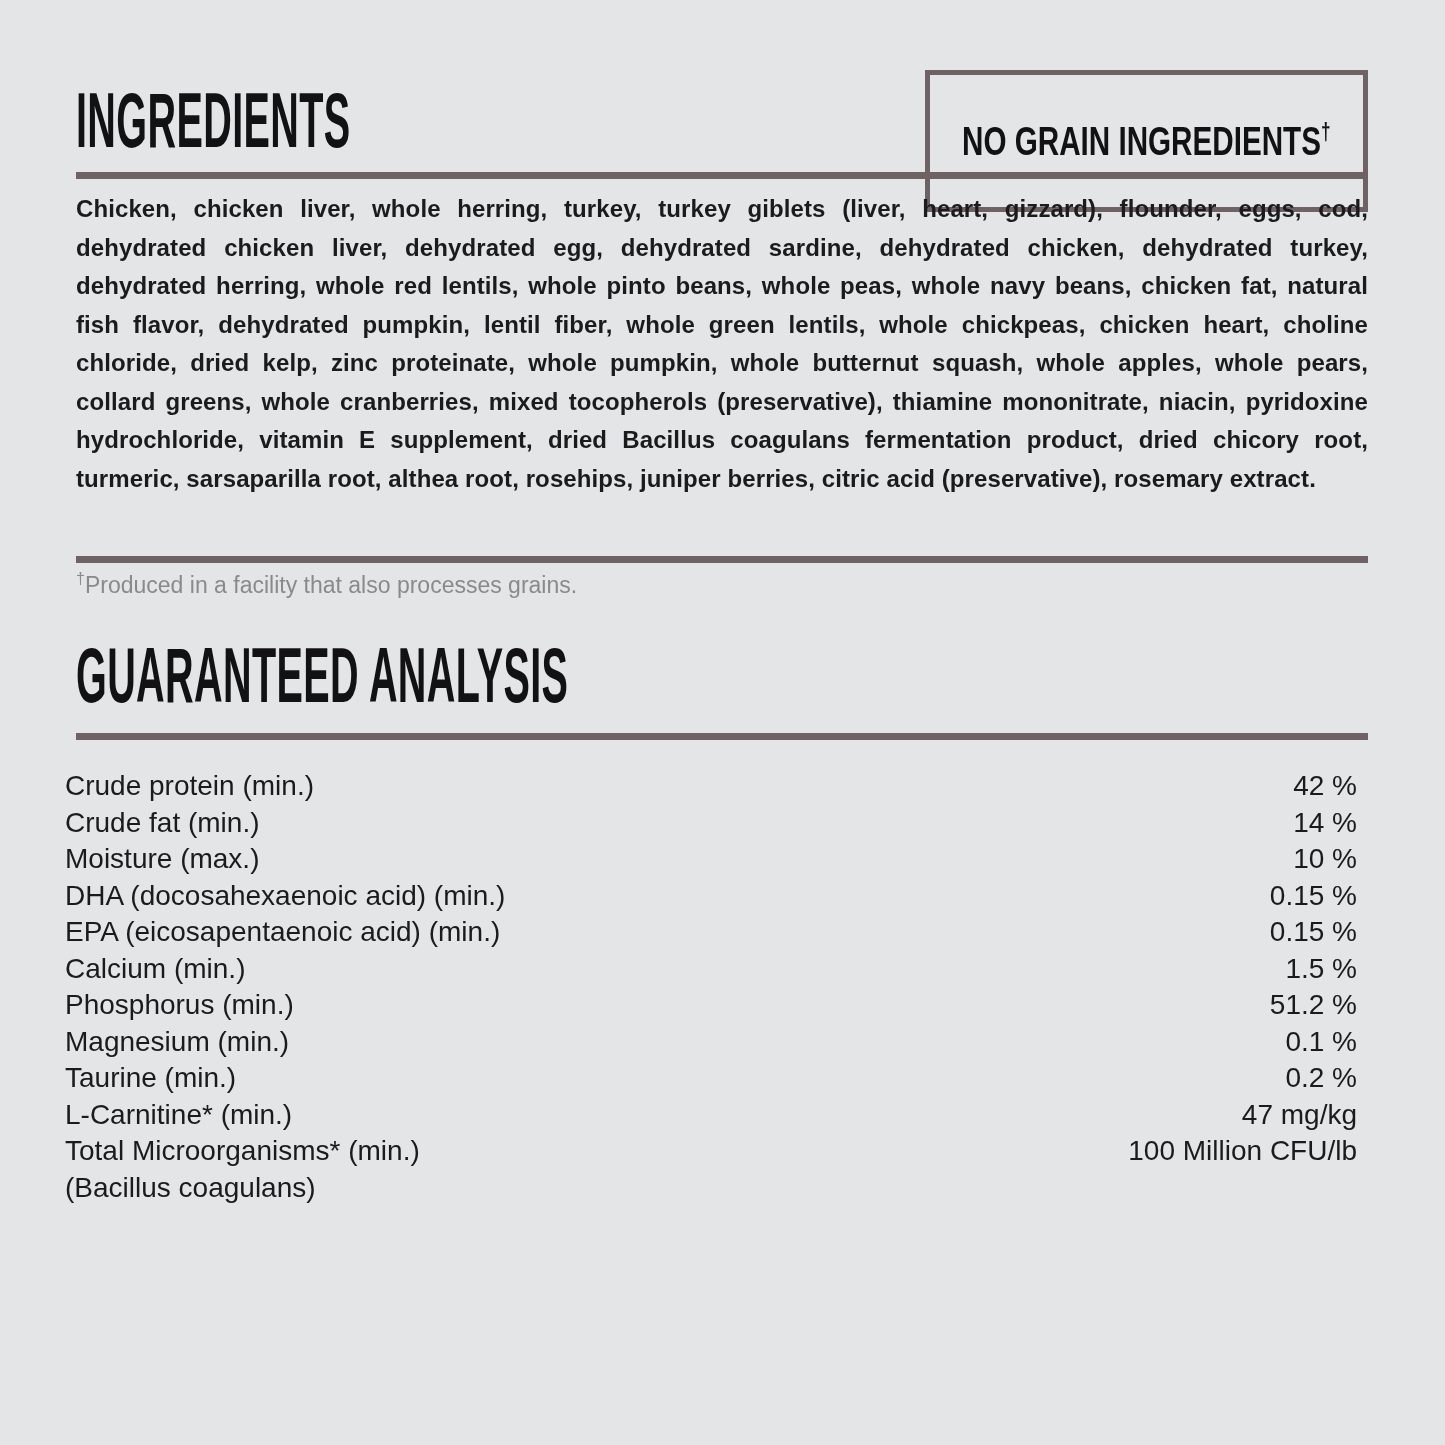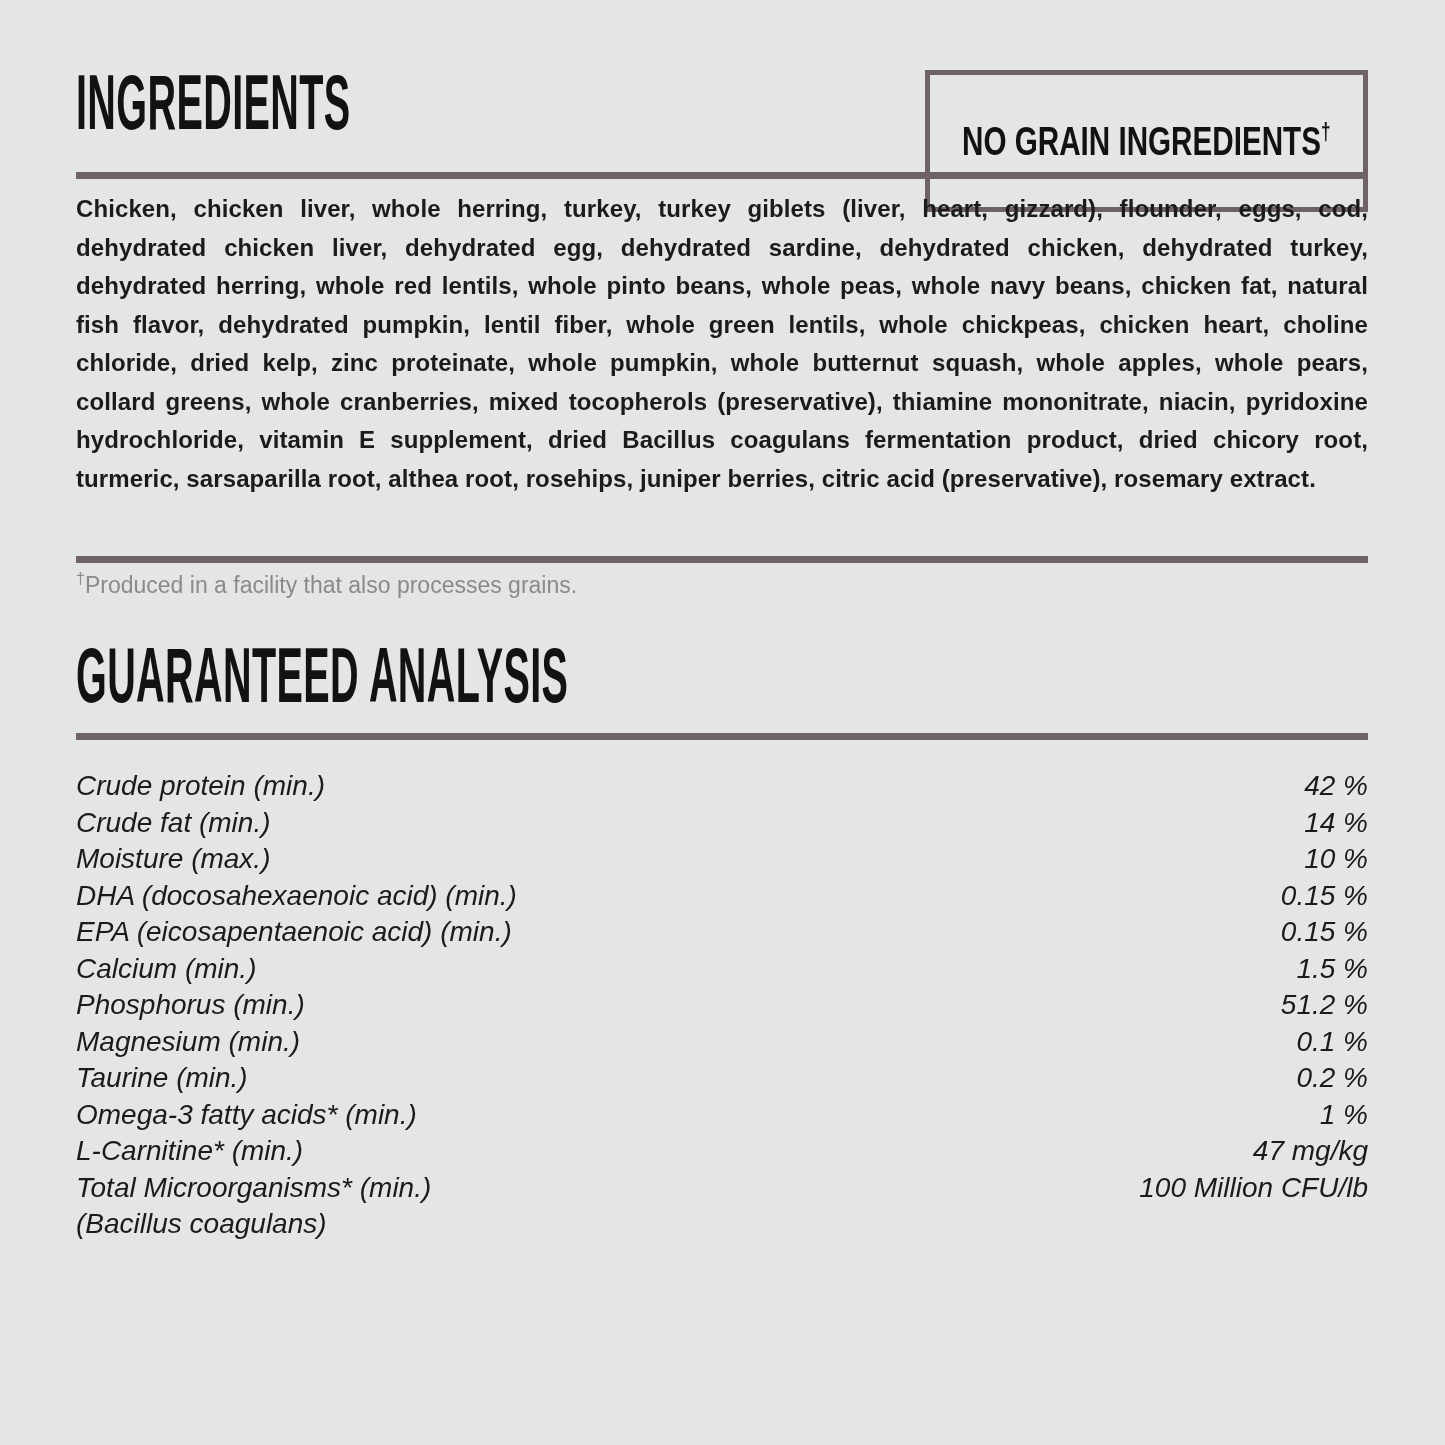--- a/index.html
+++ b/index.html
@@ -26,21 +26,21 @@
   .heading .cond {
     display: inline-block;
     font-weight: 700;
     font-size: 55px;
     letter-spacing: 0.5px;
     white-space: nowrap;
     transform: scale(0.72, 1.40);
     transform-origin: left top;
     color: #121214;
   }
-  .h1 { left: 76px; top: 65px; }
+  .h1 { left: 76px; top: 83px; }
   .h2 { left: 76px; top: 638px; }
 
   
   .rule {
     position: absolute;
     left: 76px;
     width: 1292px;
     height: 7px;
     background: var(--rule);
   }
@@ -95,24 +95,23 @@
     margin: 0;
     font-size: 23px;
     color: var(--muted);
     text-align: right;
   }
   .footnote sup { font-size: 70%; vertical-align: super; line-height: 0; }
 
   
   .analysis-table {
     position: absolute;
-    left: 76px;
+    left: 65px;
     top: 768px;
     width: 1292px;
-    font-style: italic;
   }
   .analysis-row {
     display: flex;
     justify-content: space-between;
     align-items: baseline;
     font-size: 28px;
     line-height: 36.5px;
   }
   .analysis-row .row-label { text-align: left; }
   .analysis-row .row-value { text-align: right; white-space: nowrap; }
@@ -185,24 +184,20 @@
     <span class="row-label">Magnesium (min.)</span>
     <span class="row-value">0.1 %</span>
   </div>
 
   <div class="analysis-row">
     <span class="row-label">Taurine (min.)</span>
     <span class="row-value">0.2 %</span>
   </div>
 
 
-  <div class="analysis-row">
-    <span class="row-label">Omega-3 fatty acids* (min.)</span>
-    <span class="row-value">1 %</span>
-  </div>
 
   <div class="analysis-row">
     <span class="row-label">L-Carnitine* (min.)</span>
     <span class="row-value">47 mg/kg</span>
   </div>
 
   <div class="analysis-row">
     <span class="row-label">Total Microorganisms* (min.)</span>
     <span class="row-value">100 Million CFU/lb</span>
   </div>

